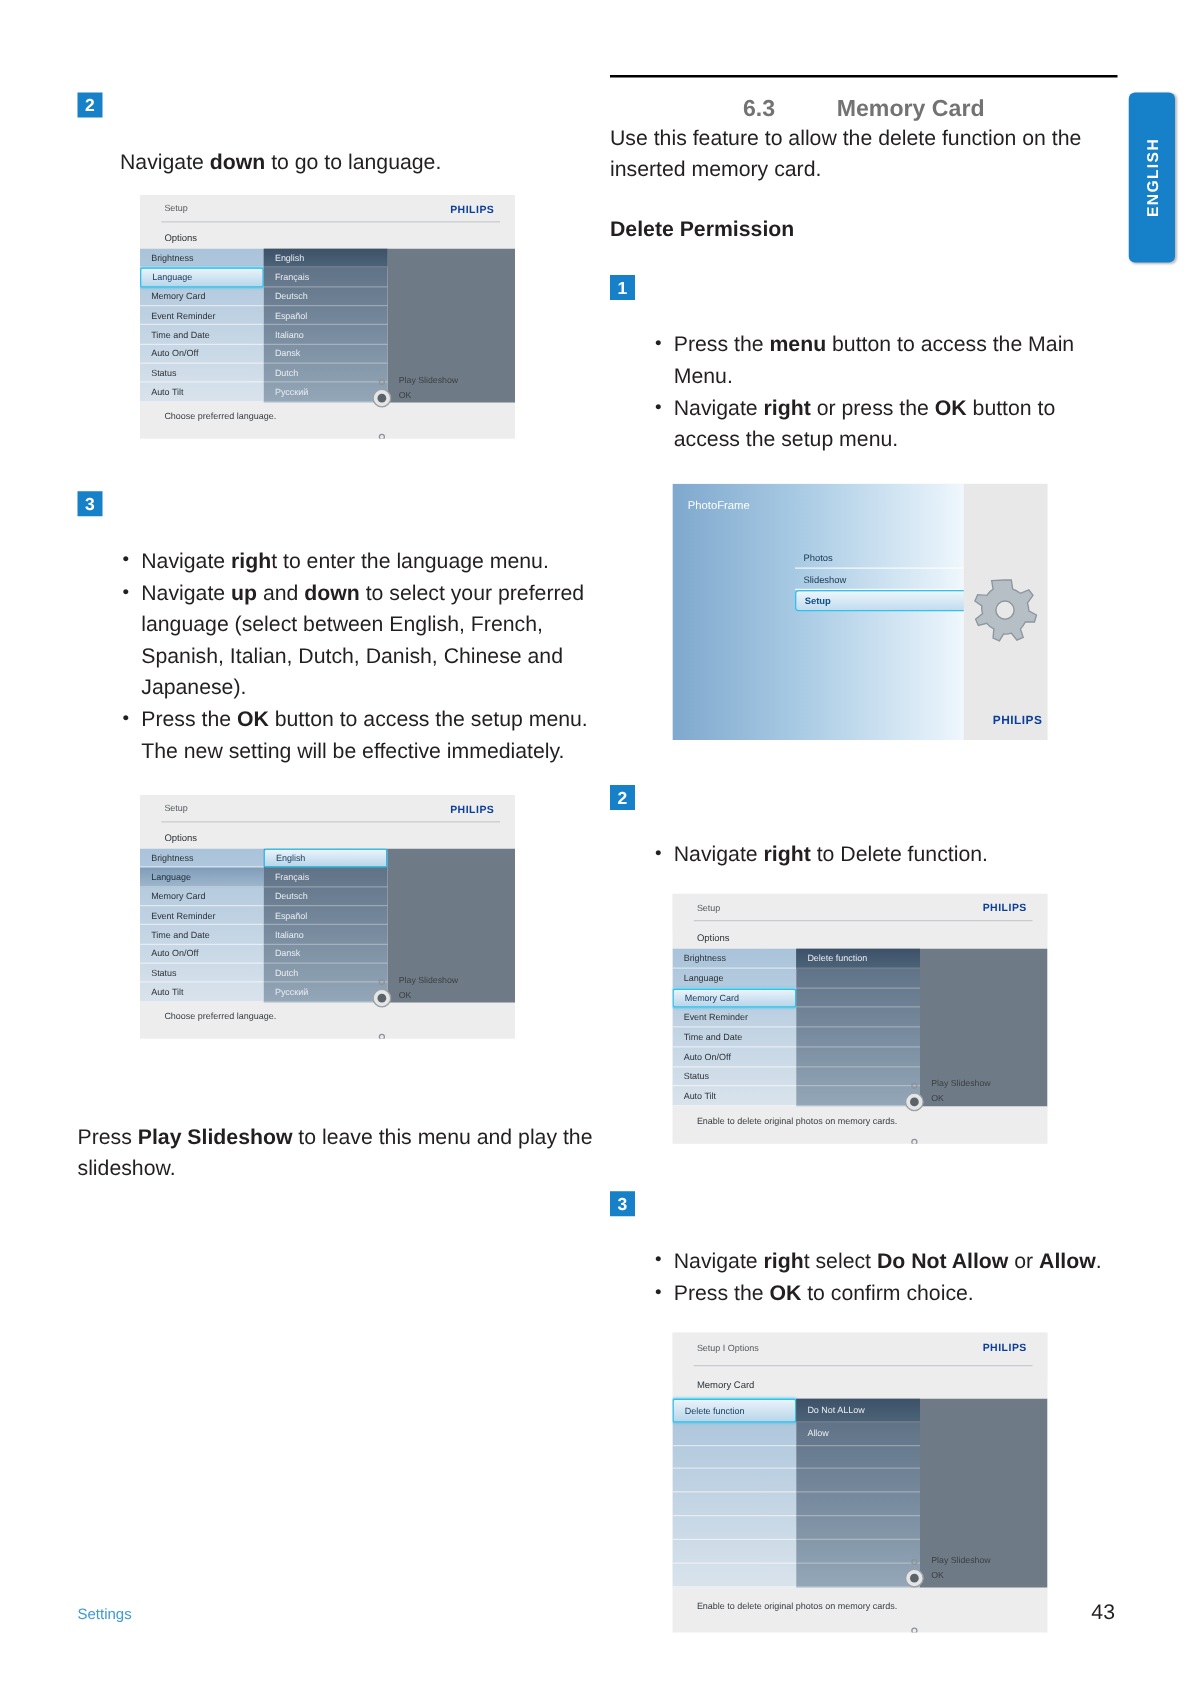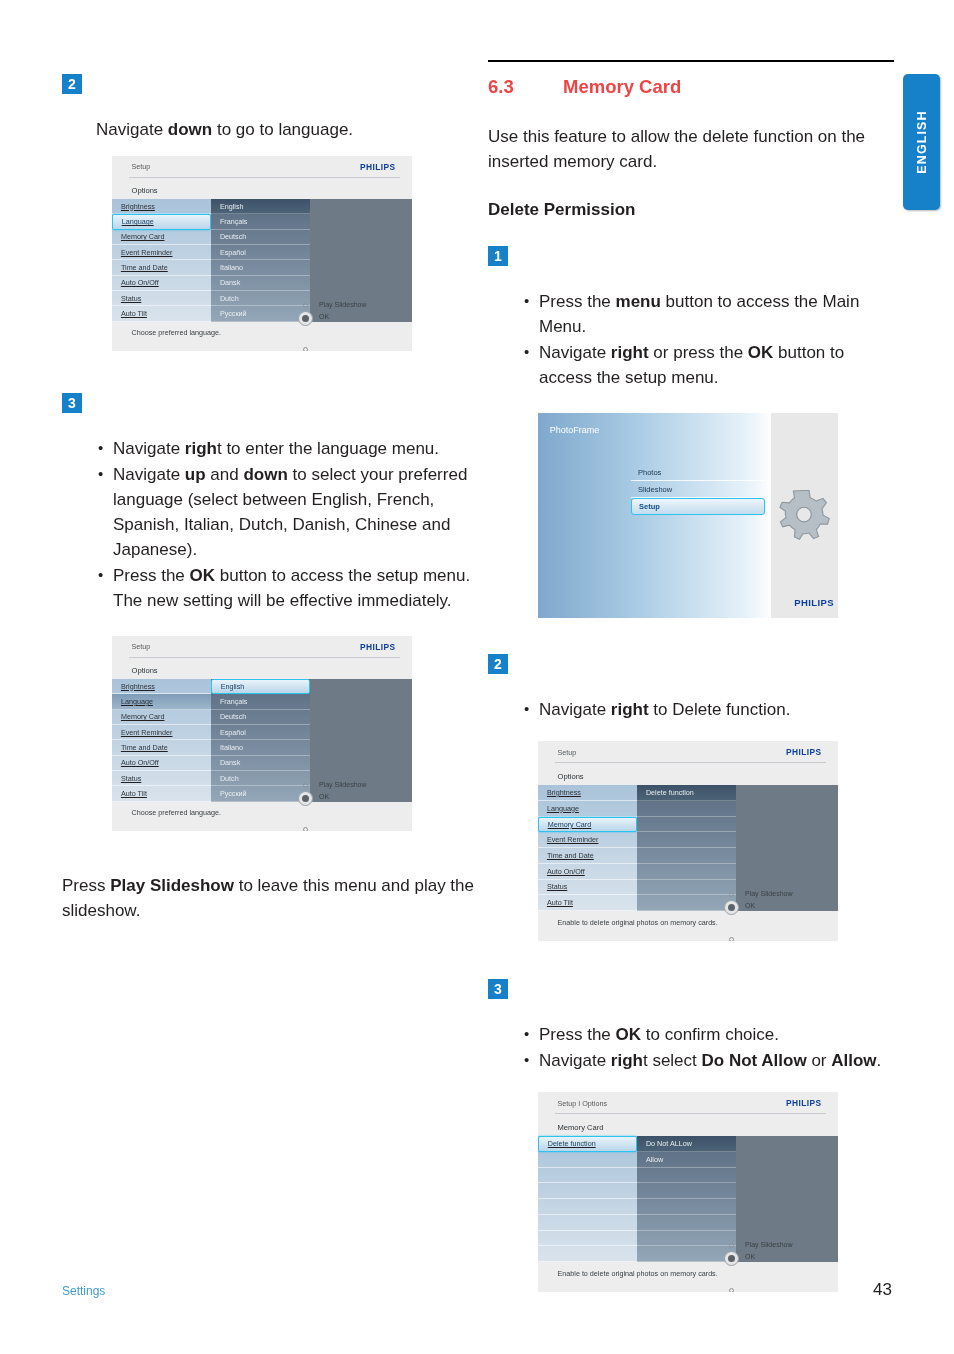--- a/index.html
+++ b/index.html
@@ -55,24 +55,24 @@
 
   
   .rule {
     border-top: 2px solid #000000;
     width: 406px;
     margin: 0 0 14px 0;
   }
   .sec-head {
     display: flex;
     align-items: baseline;
-    color: #ef4444;
+    color: #737373;
     font-size: 18.5px;
     font-weight: bold;
-    margin-bottom: 26px;
+    justify-content: center;
   }
   .sec-num { width: 75px; flex: none; }
 
   p.body {
     font-size: 17px;
     line-height: 25px;
     margin: 0 0 26px 0;
   }
   h4.sub {
     font-size: 17px;
@@ -182,21 +182,21 @@
     flex: 1;
     background: #6e7a86;
   }
   .mrow {
     height: 12.5%;
     position: relative;
     display: flex;
     align-items: center;
     box-sizing: border-box;
   }
-  .mcol-1 .mrow { border-bottom: 1px solid rgba(255,255,255,0.55); text-decoration: underline; }
+  .mcol-1 .mrow { border-bottom: 1px solid rgba(255,255,255,0.55); }
   .mcol-2 .mrow { border-bottom: 1px solid rgba(255,255,255,0.30); }
   .mrow span {
     padding-left: 9%;
     font-size: 7.2px;
     color: #2d3338;
     white-space: nowrap;
   }
   .mcol-2 .mrow span { color: #e8edf1; }
   .mcol-1 .mrow.sel {
     background: linear-gradient(to bottom, #e9f3fa, #b9d6ea);
@@ -270,20 +270,21 @@
   .pf {
     position: relative;
     background: #ededed;
     overflow: hidden;
   }
   .pf-left {
     position: absolute;
     left: 0; top: 0; bottom: 0;
     width: 77.5%;
     background: linear-gradient(to right, #7fa8cd 0%, #a9cbe4 42%, #eaf4fb 92%, #ffffff 100%);
+    padding-left: 12px;
   }
   .pf-title {
     position: absolute;
     left: 5%;
     top: 6%;
     font-size: 9px;
     color: #ffffff;
   }
   .pf-items {
     position: absolute;
@@ -512,21 +513,21 @@
     <div class="shot-sub" style="bottom:7%;">Choose preferred language.</div>
     <div class="navctl">
       <div class="dotup"></div>
       <div class="okring"></div>
       <div class="dotdn"></div>
       <div class="lbl1">Play Slideshow</div>
       <div class="lbl2">OK</div>
     </div>
   </div>
 
-  <p class="body" style="margin-top:42px;">
+  <p class="body" style="margin-top:66px;">
     <span>Press </span><b>Play Slideshow</b><span> to leave this menu and play the slideshow.</span>
   </p>
 </div>
 
 <div class="col-right">
 
   <div class="rule"></div>
 
   <div class="sec-head">
     <span class="sec-num">6.3</span>
@@ -651,27 +652,27 @@
       <div class="dotdn"></div>
       <div class="lbl1">Play Slideshow</div>
       <div class="lbl2">OK</div>
     </div>
   </div>
 
   <div class="step" style="margin-top:36px;">
     <div class="step-badge">3</div>
     <div class="step-body">
       <ul class="blist">
+        <li><span>Navigate </span><b>righ</b><span>t select </span><b>Do Not Allow</b><span> or </span><b>Allow</b><span>.</span></li>
         <li><span>Press the </span><b>OK</b><span> to confirm choice.</span></li>
-        <li><span>Navigate </span><b>righ</b><span>t select </span><b>Do Not Allow</b><span> or </span><b>Allow</b><span>.</span></li>
       </ul>
     </div>
   </div>
 
-  <div class="shot" style="width:300px;height:200px;margin:18px 0 0 50px;">
+  <div class="shot" style="width:300px;height:240px;margin:18px 0 0 50px;">
     <div class="shot-head">
       <div class="shot-title">Setup I Options</div>
       <div class="shot-philips">PHILIPS</div>
       <div class="shot-headline"></div>
     </div>
     <div style="position:absolute;left:6.5%;top:15.5%;font-size:7.6px;color:#2d3338;">Memory Card</div>
     <div class="menu-area" style="top:22%;height:63%;">
       <div class="mcol-1">
         <div class="mrow sel">
             <span>Delete function</span>

